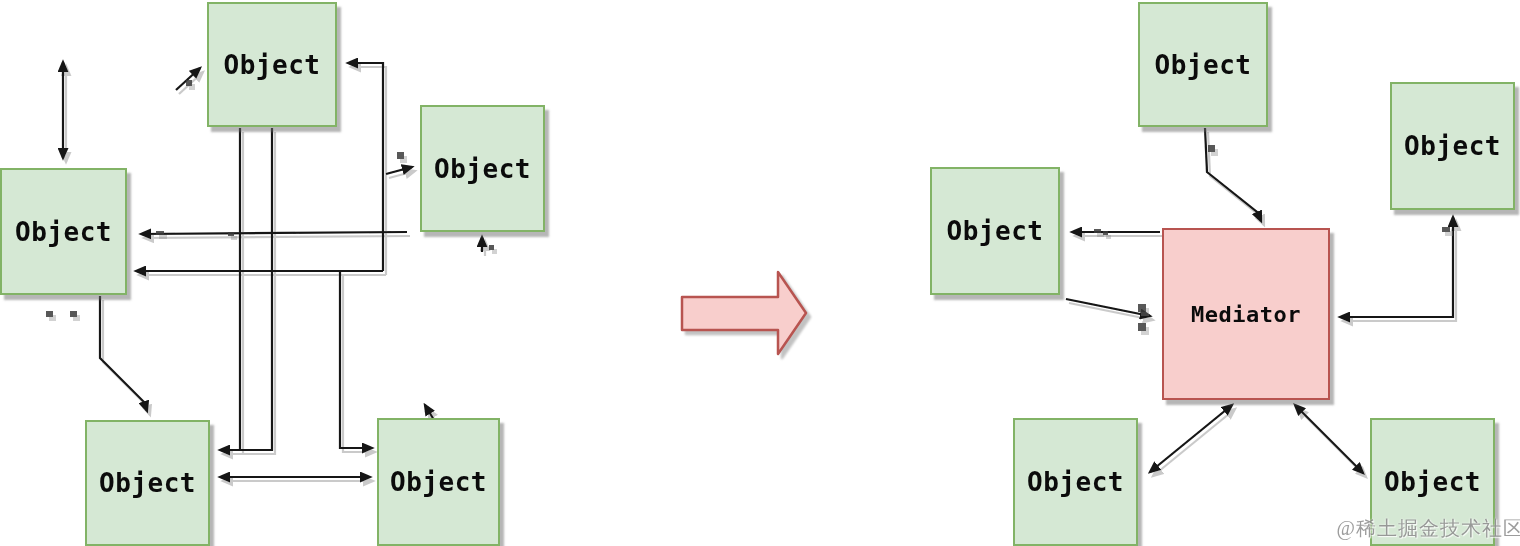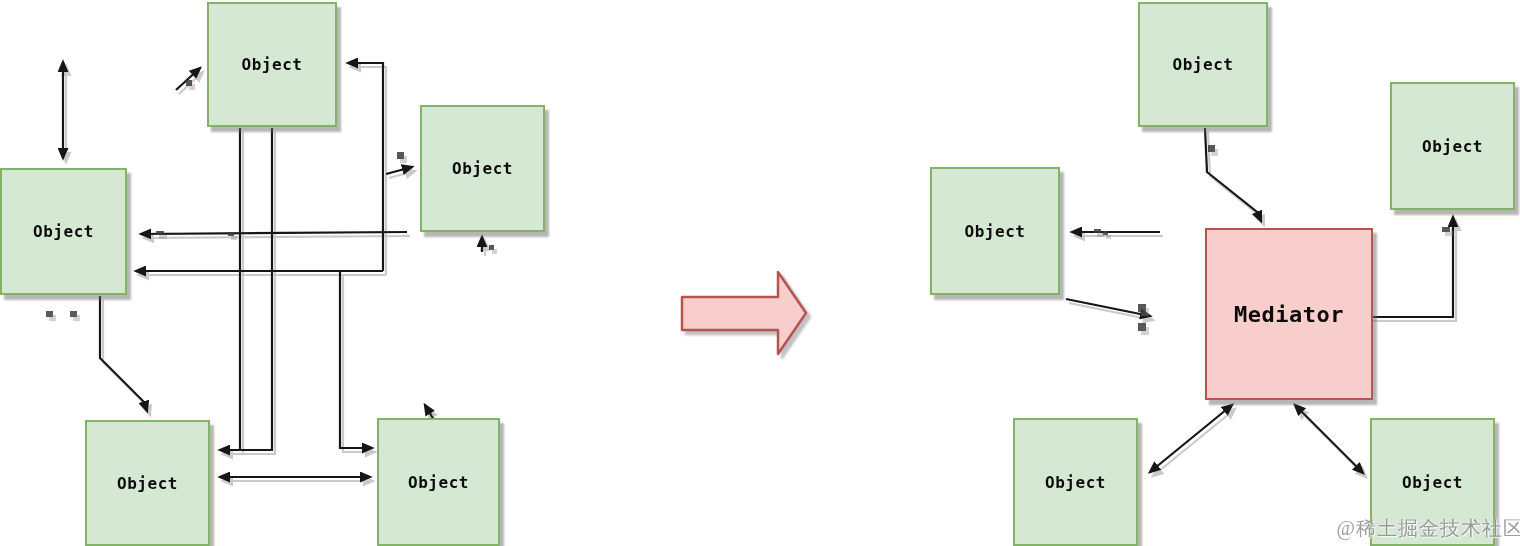--- a/index.html
+++ b/index.html
@@ -5,23 +5,23 @@
   html,body{margin:0;padding:0;background:#ffffff;}
   .canvas{
     position:relative;width:1520px;height:546px;background:#ffffff;
     overflow:hidden;font-family:"DejaVu Sans Mono","Liberation Mono",monospace;
   }
   .edges{position:absolute;left:0;top:0;width:1520px;height:546px;}
   .node{
     position:absolute;display:flex;align-items:center;justify-content:center;
     box-sizing:border-box;border:2px solid #82b366;background:#d5e8d4;
     box-shadow:4px 5px 2px rgba(110,110,110,.5);
-    font-weight:bold;font-size:16px;letter-spacing:.5px;color:#0b0b0b;
+    font-weight:bold;font-size:26px;letter-spacing:.5px;color:#0b0b0b;
   }
-  .node.pink{background:#f8cecc;border-color:#b85450;font-size:22px;margin-left:43px;}
+  .node.pink{background:#f8cecc;border-color:#b85450;font-size:22px;}
   .transform-arrow{position:absolute;left:675px;top:265px;
     filter:drop-shadow(4px 4px 1px rgba(120,120,120,.45));}
   .watermark{
     position:absolute;right:-4px;bottom:4px;z-index:5;
     font-family:"Liberation Serif","DejaVu Serif",serif;
     font-size:20px;color:#8f8f8f;opacity:.88;letter-spacing:1px;
     text-shadow:0 0 2px #ffffff,1px 1px 1px #ffffff;white-space:nowrap;
   }
 </style>
 </head>

